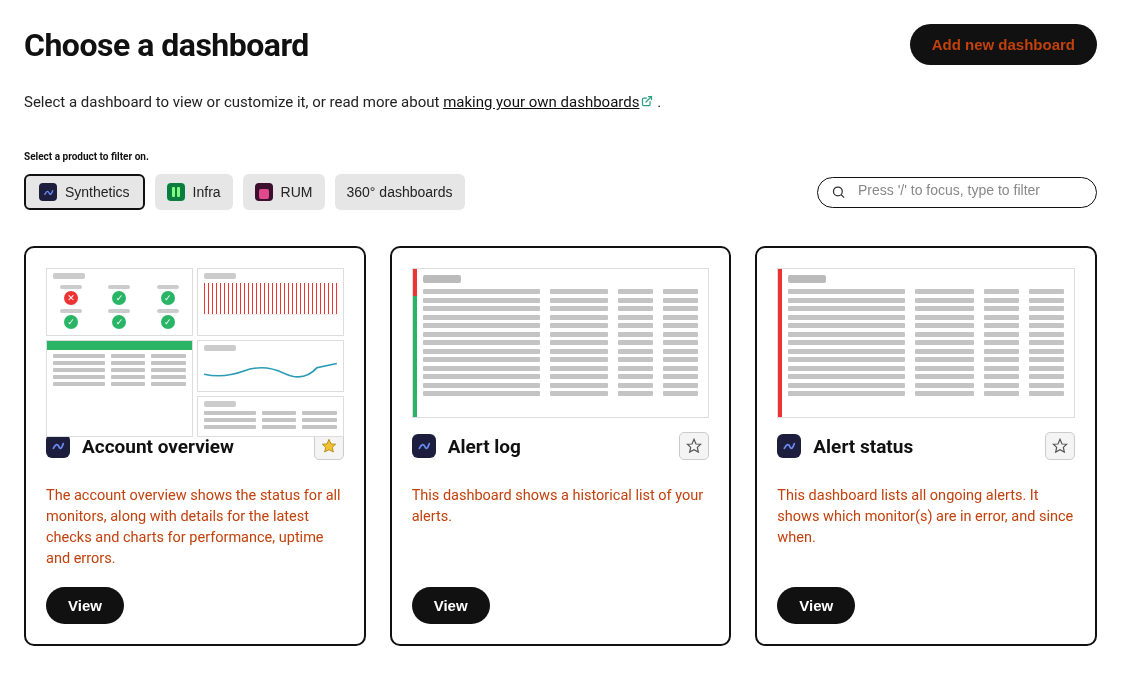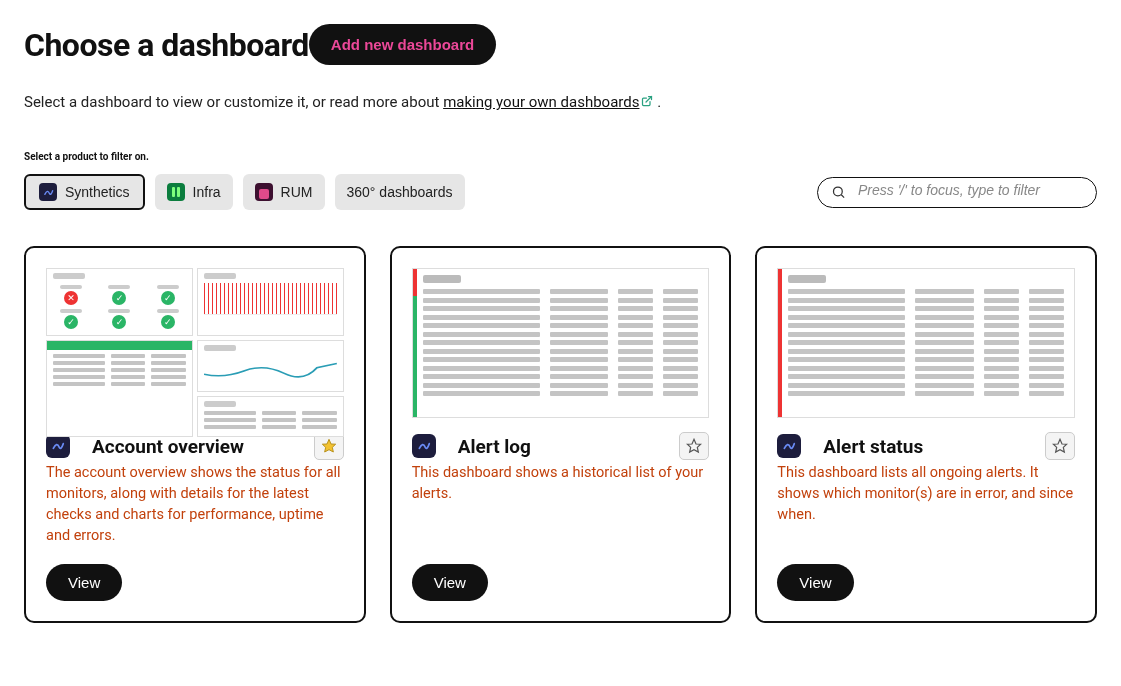--- a/index.html
+++ b/index.html
@@ -5,31 +5,32 @@
   * { box-sizing: border-box; margin: 0; padding: 0; }
   body {
     font-family: -apple-system, BlinkMacSystemFont, "Segoe UI", Roboto, Helvetica, Arial, sans-serif;
     background: #fff;
     color: #111;
     padding: 24px;
     width: 1121px;
   }
   .header-row {
     display: flex;
+    justify-content: space-between;
     align-items: center;
     margin-bottom: 28px;
   }
   .page-title {
     font-size: 32px;
     font-weight: 700;
     letter-spacing: -0.5px;
   }
   .btn-primary {
     background: #111;
-    color: #ec4899;
+    color: #c2410c;
     border: none;
     border-radius: 999px;
     padding: 12px 22px;
     font-size: 15px;
     font-weight: 700;
     cursor: pointer;
   }
   .subtitle {
     font-size: 15px;
     color: #222;
@@ -113,21 +114,20 @@
     margin-left: auto;
     position: relative;
   }
   .search-input {
     width: 280px;
     border: 1.5px solid #111;
     border-radius: 999px;
     padding: 4px 14px 9px 40px;
     font-size: 14px;
     outline: none;
-    font-style: italic;
   }
   .search-input::placeholder { color: #888; }
   .search-icon {
     position: absolute;
     left: 14px;
     top: 50%;
     transform: translateY(-50%);
     width: 15px;
     height: 15px;
     pointer-events: none;
@@ -216,22 +216,22 @@
   .ao-table-mini .mrow {
     display:grid;
     grid-template-columns: 1.2fr 0.8fr 0.8fr;
     gap:6px; margin:3px 0;
   }
   .ao-table-mini .mrow div { height:4px; background:#c4c4c4; border-radius:1px; }
   
   .card-title-row {
     display: flex;
     align-items: center;
-    gap: 22px;
-    margin-bottom: 2px;
+    gap: 12px;
+    margin-bottom: 25px;
   }
   .card-title {
     font-size: 19px;
     font-weight: 700;
     flex: 1;
   }
   .app-icon {
     width: 24px;
     height: 24px;
     border-radius: 6px;
@@ -257,21 +257,21 @@
     flex: 1;
   }
   .btn-view {
     align-self: flex-start;
     background: #111;
     color:#fff;
     border:none;
     border-radius: 999px;
     padding: 10px 22px;
     font-size: 15px;
-    font-weight: 400;
+    font-weight: 700;
     cursor:pointer;
   }
 </style>
 </head>
 <body>
 
 <div class="header-row">
   <h1 class="page-title">Choose a dashboard</h1>
   <button class="btn-primary">Add new dashboard</button>
 </div>

